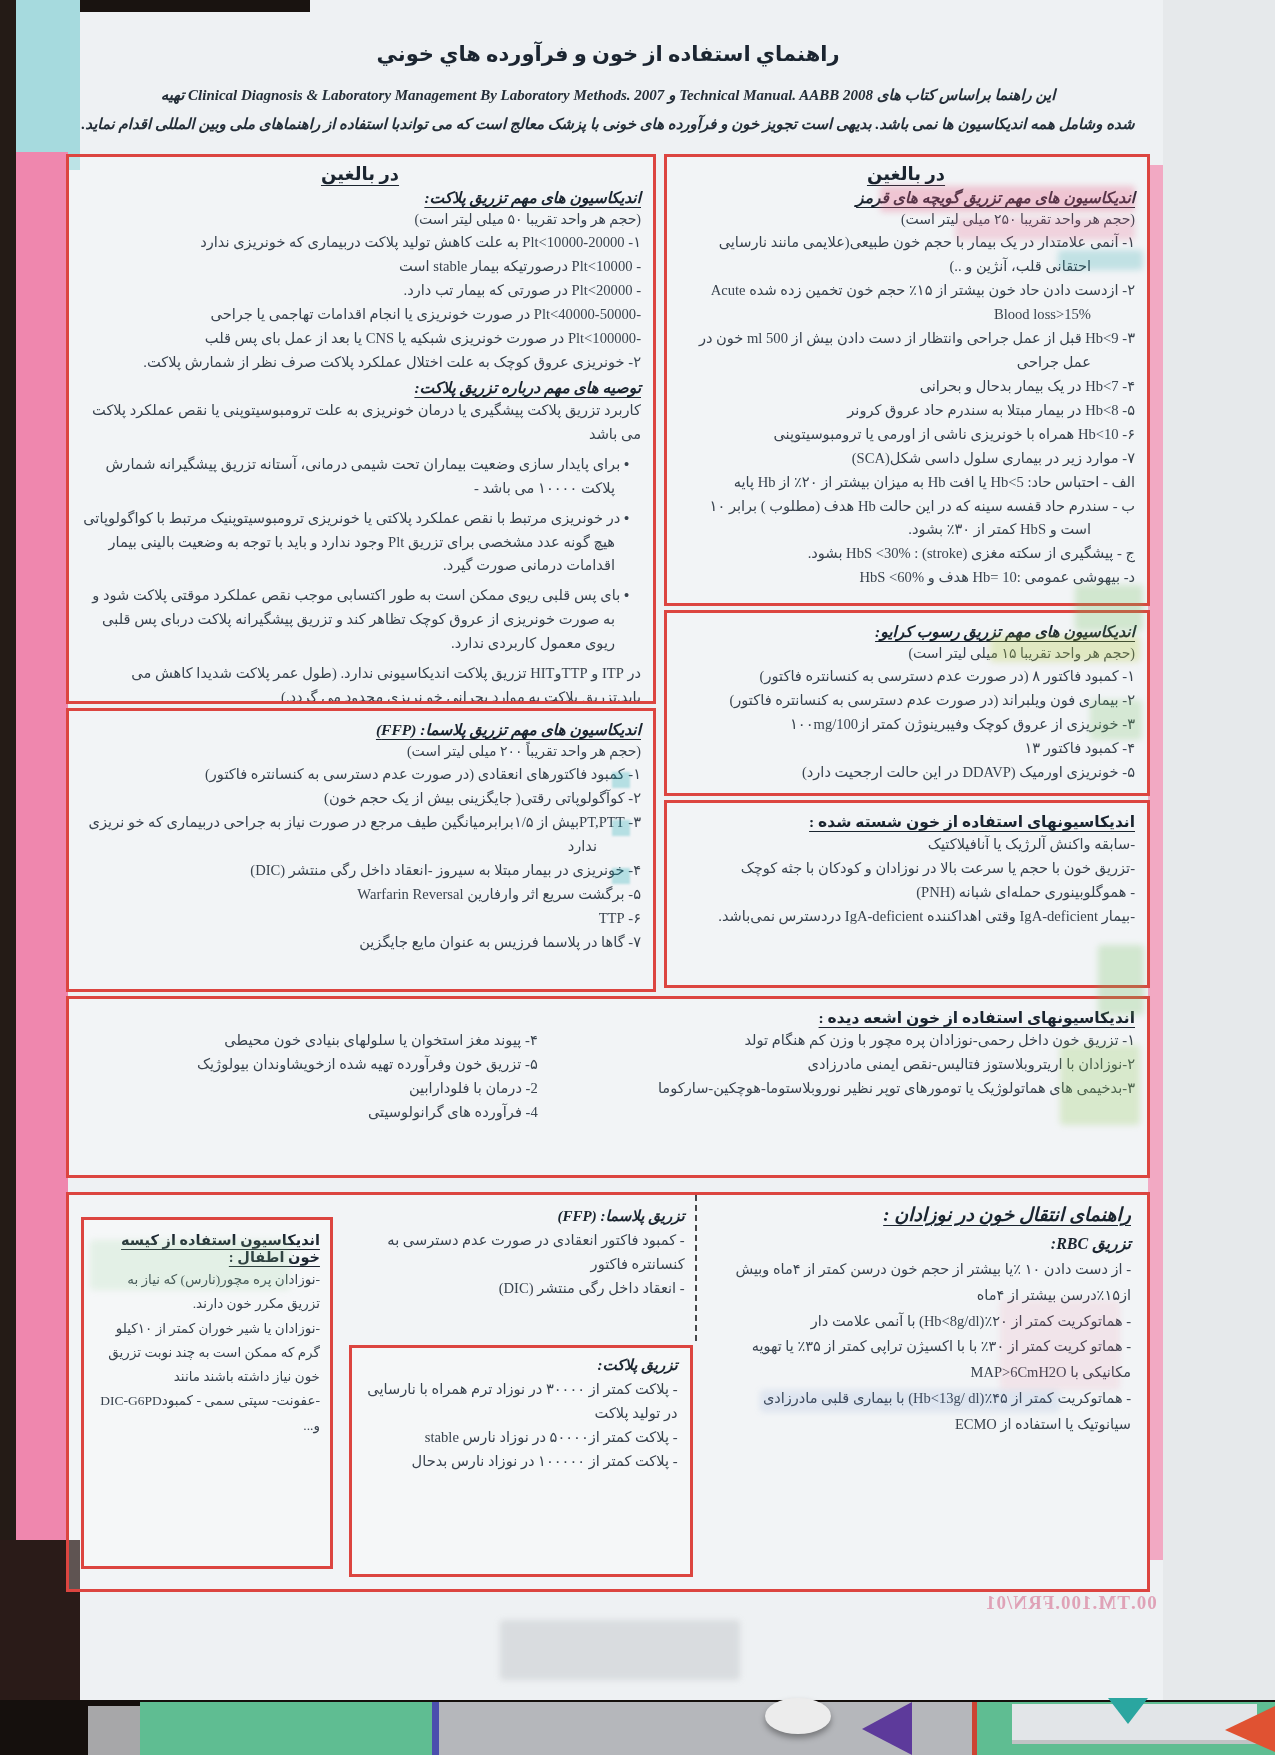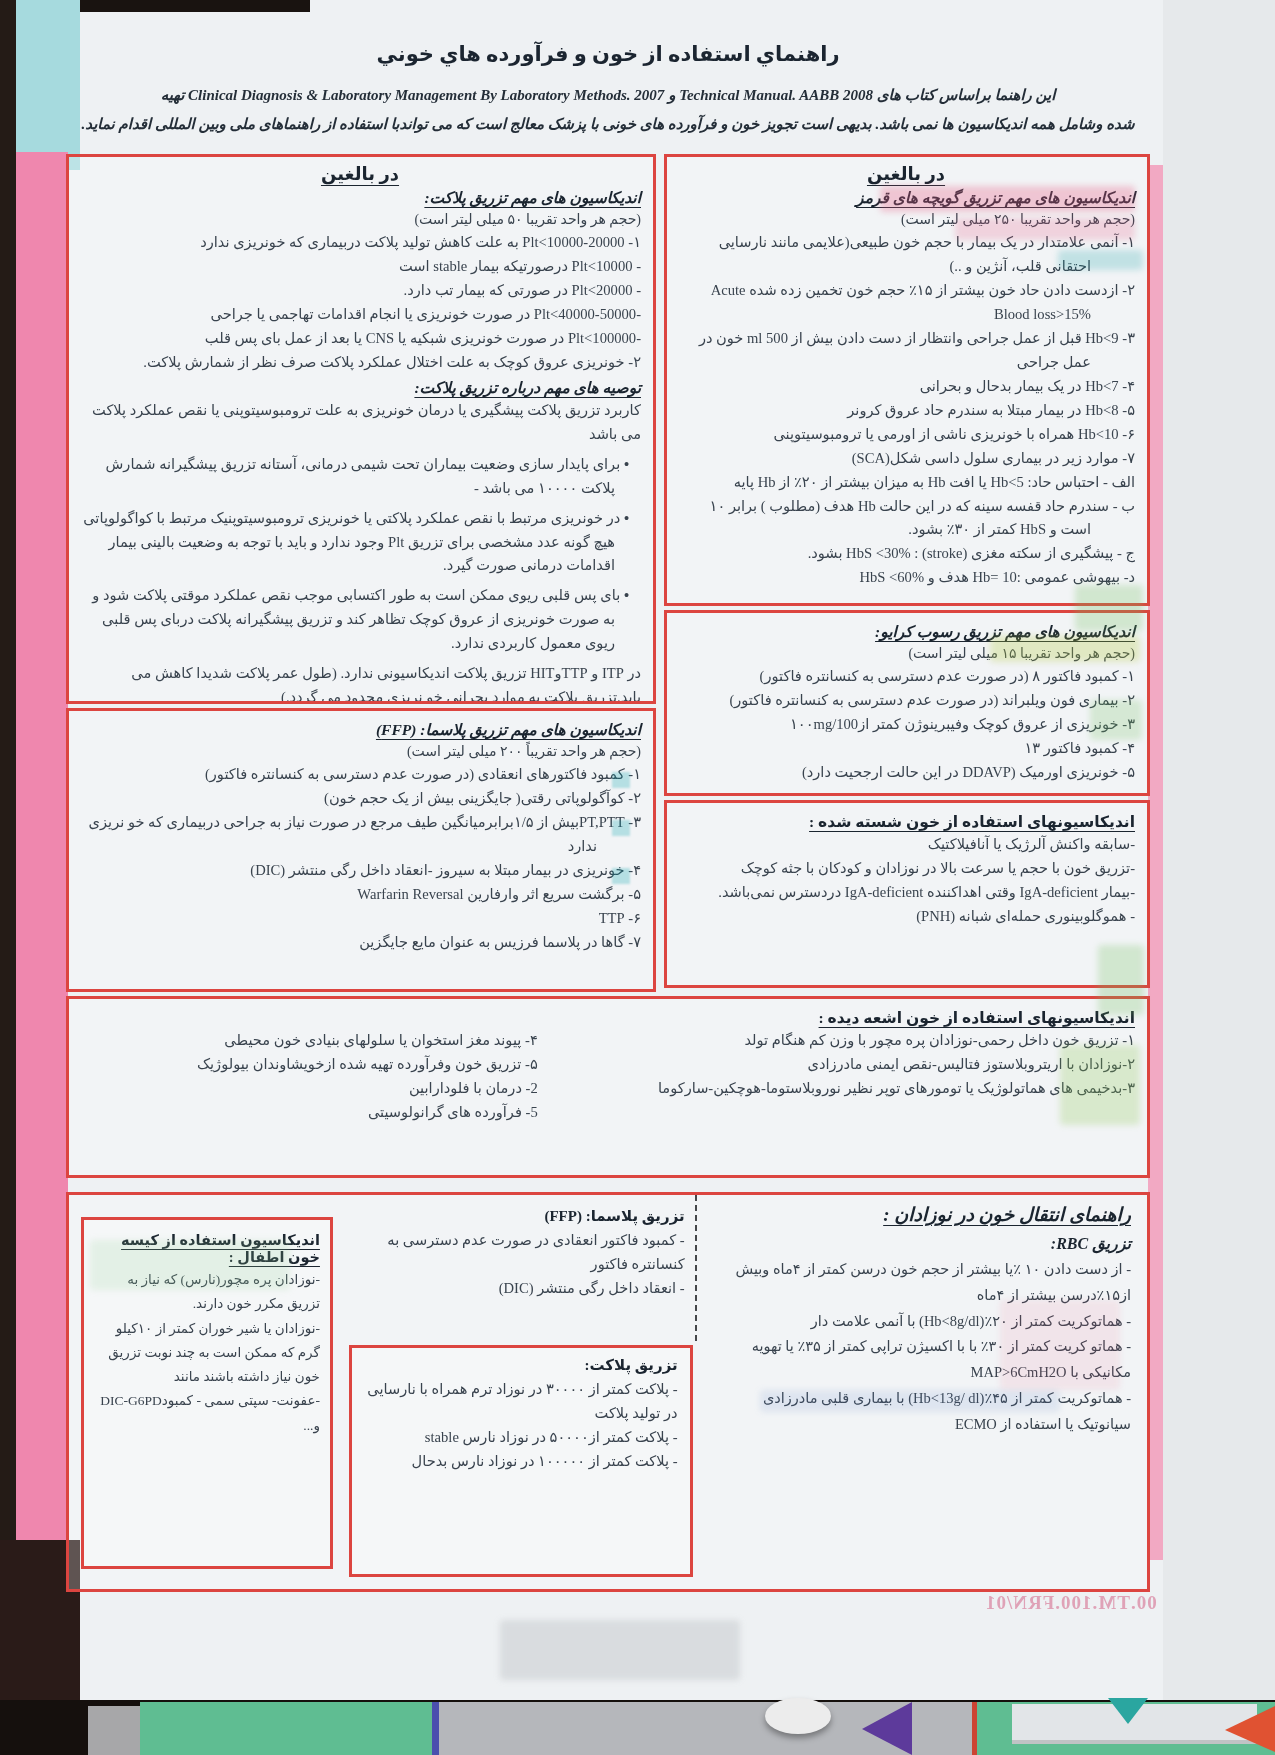--- a/index.html
+++ b/index.html
@@ -73,21 +73,21 @@
   .bottom-box{margin-top:14px;height:400px;display:flex;padding:0;position:relative;}
   .bottom-box::before{content:"";position:absolute;top:-9px;left:-3px;right:-3px;height:3px;
                       background:var(--box-border,#dc4540);}
   .neo-cell{width:40%;padding:8px 16px;}
   .neo-header{font-weight:bold;font-style:italic;font-size:19px;color:#1b2530;
               text-decoration:underline;text-underline-offset:4px;}
   .neo-sub{font-weight:bold;font-style:italic;font-size:16px;color:#1b2530;margin:8px 0 4px;}
   .neo-cell .line{font-size:14.5px;line-height:1.78;}
   .mid-cell{width:34%;display:flex;flex-direction:column;}
   .plasma-block{min-height:130px;border-right:2px dashed #45474a;padding:12px 10px 4px 14px;}
-  .mini-title{font-weight:bold;font-size:15px;color:#1b2530;margin-bottom:4px;}
+  .mini-title{font-weight:bold;font-style:italic;font-size:15px;color:#1b2530;margin-bottom:4px;}
   .platelet-inner{border:3px solid var(--box-border,#dc4540);margin:4px 4px 12px 8px;flex:1;
                   padding:8px 12px;background:rgba(255,255,255,.25);}
   .bag-cell{width:26%;}
   .bag-box{border:3px solid var(--box-border,#dc4540);margin:22px 8px 0 12px;height:330px;
            padding:8px 10px;background:rgba(255,255,255,.25);}
   .bag-box .sec-title{font-size:14.5px;font-style:normal;}
   .bag-box .line{font-size:13.5px;line-height:1.8;}
 </style>
 </head>
 <body>
@@ -151,22 +151,22 @@
             <div class="line hang">۳-   خونریزی از عروق کوچک وفیبرینوژن کمتر از۱۰۰mg/100</div>
             <div class="line hang">۴-   کمبود فاکتور ۱۳</div>
             <div class="line hang">۵-   خونریزی اورمیک (DDAVP در این حالت ارجحیت دارد)</div>
           </div>
       </div>
       <div class="box box-washed">
         <div class="sec-title">اندیکاسیونهای استفاده از خون شسته شده :</div>
         <div>
             <div class="line">-سابقه واکنش آلرژیک یا آنافیلاکتیک</div>
             <div class="line">-تزریق خون با حجم یا سرعت بالا در نوزادان و کودکان با جثه کوچک</div>
+            <div class="line">- هموگلوبینوری حمله‌ای شبانه (PNH)</div>
             <div class="line">-بیمار IgA-deficient وقتی اهداکننده IgA-deficient  دردسترس نمی‌باشد.</div>
-            <div class="line">- هموگلوبینوری حمله‌ای شبانه (PNH)</div>
           </div>
       </div>
     </div>
 
     <div class="col-left">
       <div class="box box-plt">
         <div class="box-header">در بالغین</div>
         <div class="sec-title it">اندیکاسیون های مهم تزریق پلاکت:</div>
         <div class="vol-note">(حجم هر واحد تقریبا ۵۰ میلی لیتر است)</div>
         <div>
@@ -209,21 +209,21 @@
           <div class="line">۱- تزریق خون داخل رحمی-نوزادان پره مچور با وزن کم هنگام تولد</div>
           <div class="line">۲-نوزادان با اریتروبلاستوز فتالیس-نقص ایمنی مادرزادی</div>
           <div class="line">۳-بدخیمی های هماتولوژیک یا تومورهای توپر نظیر نوروبلاستوما-هوچکین-سارکوما</div>
         </div>
     </div>
     <div class="w-left">
       <div>
           <div class="line">۴- پیوند مغز استخوان یا سلولهای بنیادی خون محیطی</div>
           <div class="line">۵- تزریق خون وفرآورده تهیه شده ازخویشاوندان بیولوژیک</div>
           <div class="line">2- درمان با فلودارابین</div>
-          <div class="line">5- فرآورده های  گرانولوسیتی</div>
+          <div class="line">4- فرآورده های  گرانولوسیتی</div>
         </div>
     </div>
   </div>
 
   <div class="box bottom-box">
     <div class="neo-cell">
       <div class="neo-header">راهنمای انتقال خون در نوزادان :</div>
       <div class="neo-sub">تزریق RBC:</div>
       <div>
           <div class="line neo-line">- از دست دادن ۱۰ ٪یا بیشتر از حجم خون درسن کمتر از ۴ماه وبیش از۱۵٪درسن بیشتر از ۴ماه</div>

